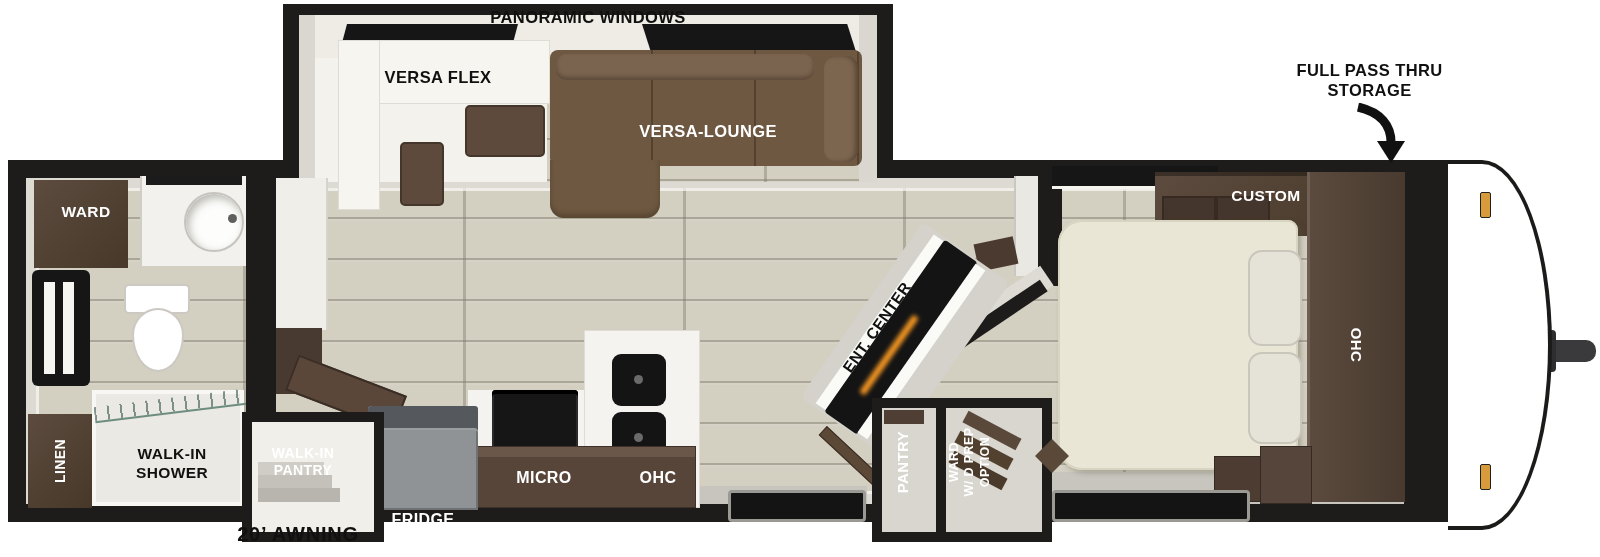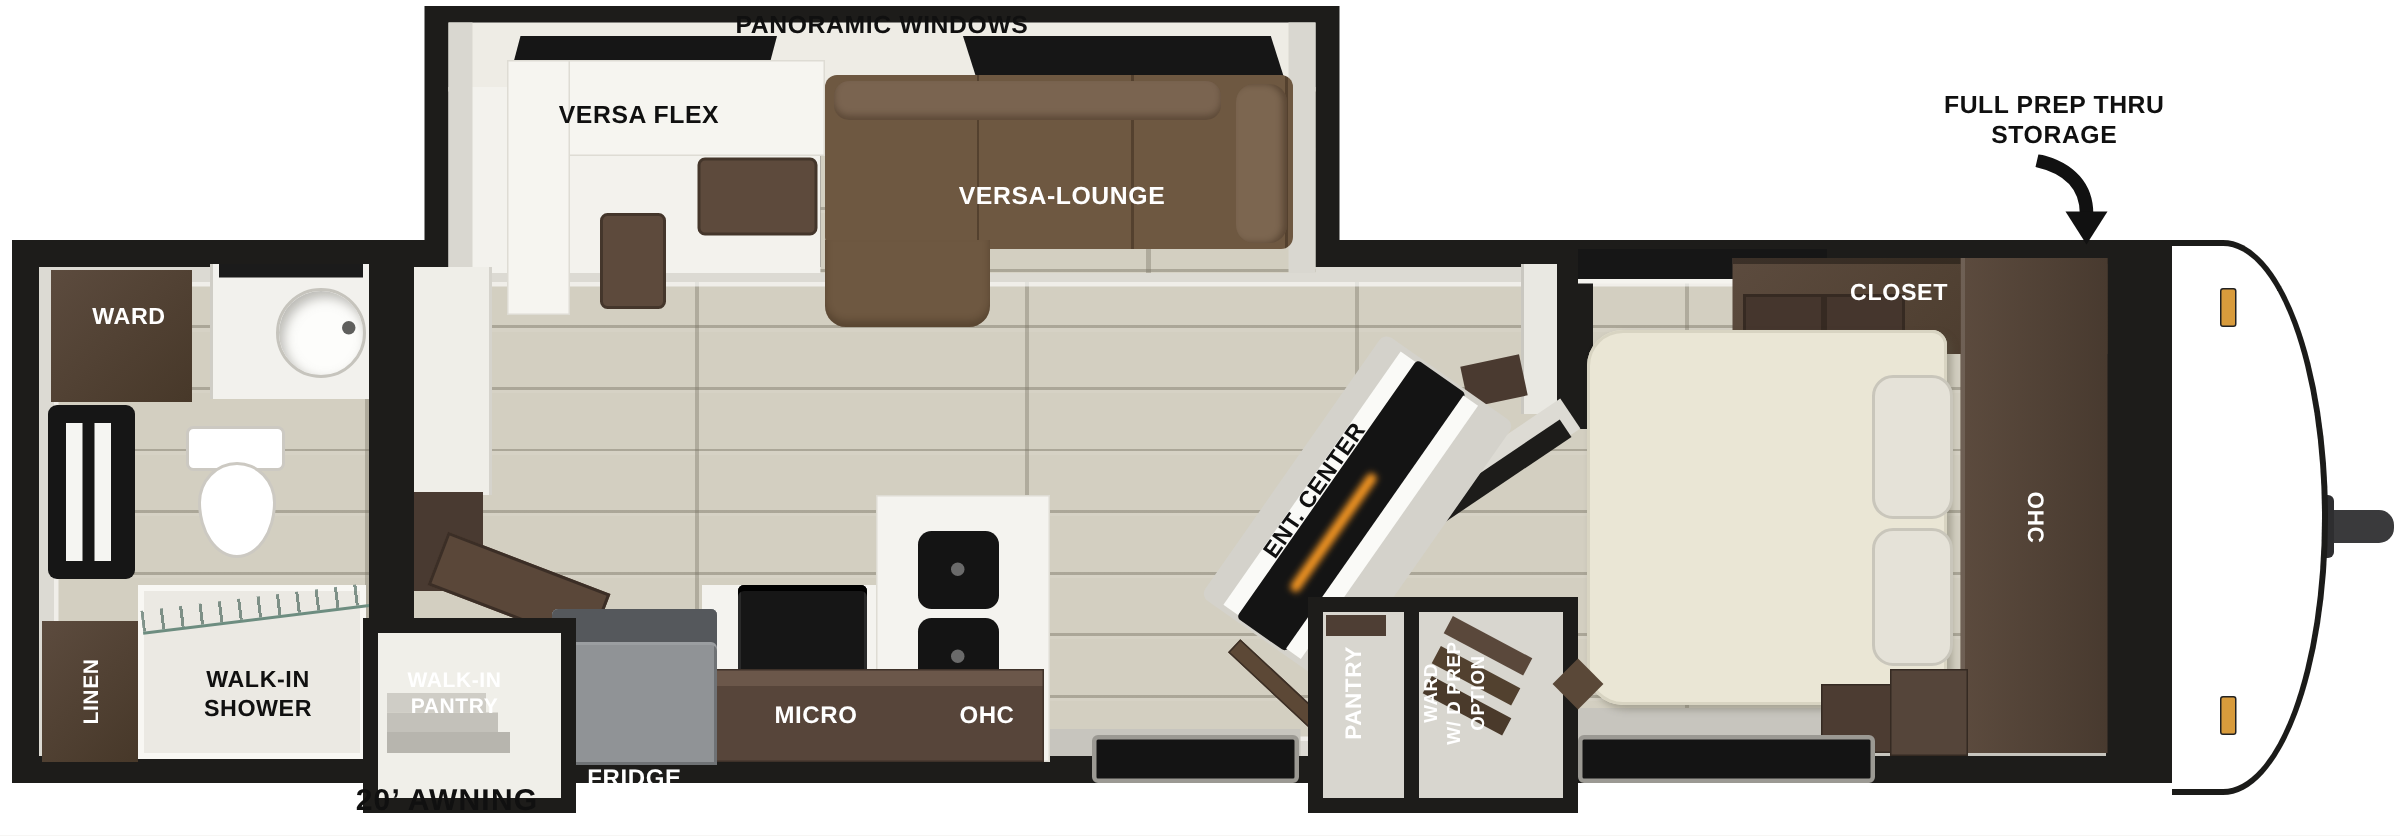--- a/index.html
+++ b/index.html
@@ -136,24 +136,24 @@
   <div class="a mat" style="left:1052px;top:490px;width:192px;height:26px;"></div>
 
   <div class="a" style="left:1540px;top:340px;width:56px;height:22px;background:#3a3a3c;border-radius:0 10px 10px 0;"></div>
   <div class="a" style="left:1532px;top:330px;width:24px;height:42px;background:#2e2e30;border-radius:4px;"></div>
   <div class="a" style="left:1448px;top:160px;width:100px;height:362px;background:#ffffff;
               border:4px solid #1b1b19;border-left:none;border-radius:0 70px 70px 0 / 0 185px 185px 0;"></div>
   <div class="a" style="left:1480px;top:192px;width:9px;height:24px;background:#d89b3c;border:1px solid #222;border-radius:2px;"></div>
   <div class="a" style="left:1480px;top:464px;width:9px;height:24px;background:#d89b3c;border:1px solid #222;border-radius:2px;"></div>
 
   <div class="lbl" style="left:428px;top:7px;width:320px;font-size:16.5px;">PANORAMIC WINDOWS</div>
-  <div class="lbl" style="left:346px;top:67px;width:160px;font-size:16.5px;">VERSA FLEX</div>
+  <div class="lbl" style="left:358px;top:67px;width:160px;font-size:16.5px;">VERSA FLEX</div>
   <div class="lbl w" style="left:628px;top:109px;width:160px;font-size:16.5px;margin-top:12px;">VERSA-LOUNGE</div>
 
-  <div class="lbl" style="left:1262px;top:60px;width:215px;font-size:16.5px;">FULL PREP THRU
+  <div class="lbl" style="left:1262px;top:60px;width:215px;font-size:16.5px;">FULL PASS THRU
 STORAGE</div>
   <svg class="a" style="left:1352px;top:103px;" width="58" height="62" viewBox="0 0 58 62">
     <path d="M6 4 C28 9 40 22 39 42" fill="none" stroke="#111" stroke-width="9"></path>
     <polygon points="25,38 53,38 39,60" fill="#111"></polygon>
   </svg>
 
   <div class="lbl w" style="left:42px;top:203px;width:88px;font-size:15.5px;">WARD</div>
   <div class="lbl w" style="left:26px;top:452px;width:70px;height:18px;transform:rotate(-90deg);font-size:14px;">LINEN</div>
   <div class="lbl" style="left:108px;top:445px;width:128px;font-size:15.5px;">WALK-IN
 SHOWER</div>
@@ -163,17 +163,17 @@
   <div class="lbl w" style="left:374px;top:462px;width:98px;margin-top:48px;">FRIDGE</div>
   <div class="lbl w" style="left:500px;top:468px;width:88px;">MICRO</div>
   <div class="lbl w" style="left:622px;top:468px;width:72px;">OHC</div>
 
   <div class="lbl" style="left:794px;top:318px;width:168px;height:20px;transform:rotate(-55deg);font-size:15.5px;">ENT. CENTER</div>
   <div class="lbl w" style="left:860px;top:452px;width:88px;height:20px;transform:rotate(-90deg);font-size:15px;">PANTRY</div>
   <div class="lbl w" style="left:929px;top:424px;width:112px;height:76px;transform:rotate(-90deg);font-size:12.5px;">WARD
 W/ D PREP
 OPTION</div>
 
-  <div class="lbl w" style="left:1218px;top:187px;width:96px;font-size:15.5px;">CLOSET</div>
+  <div class="lbl w" style="left:1218px;top:187px;width:96px;font-size:15.5px;">CUSTOM</div>
   <div class="lbl w" style="left:1322px;top:336px;width:68px;height:18px;transform:rotate(90deg);font-size:15px;">OHC</div>
 
   <div class="lbl" style="left:203px;top:522px;width:190px;font-size:20px;letter-spacing:.8px;">20’ AWNING</div>
 </div>
 
 </body></html>

